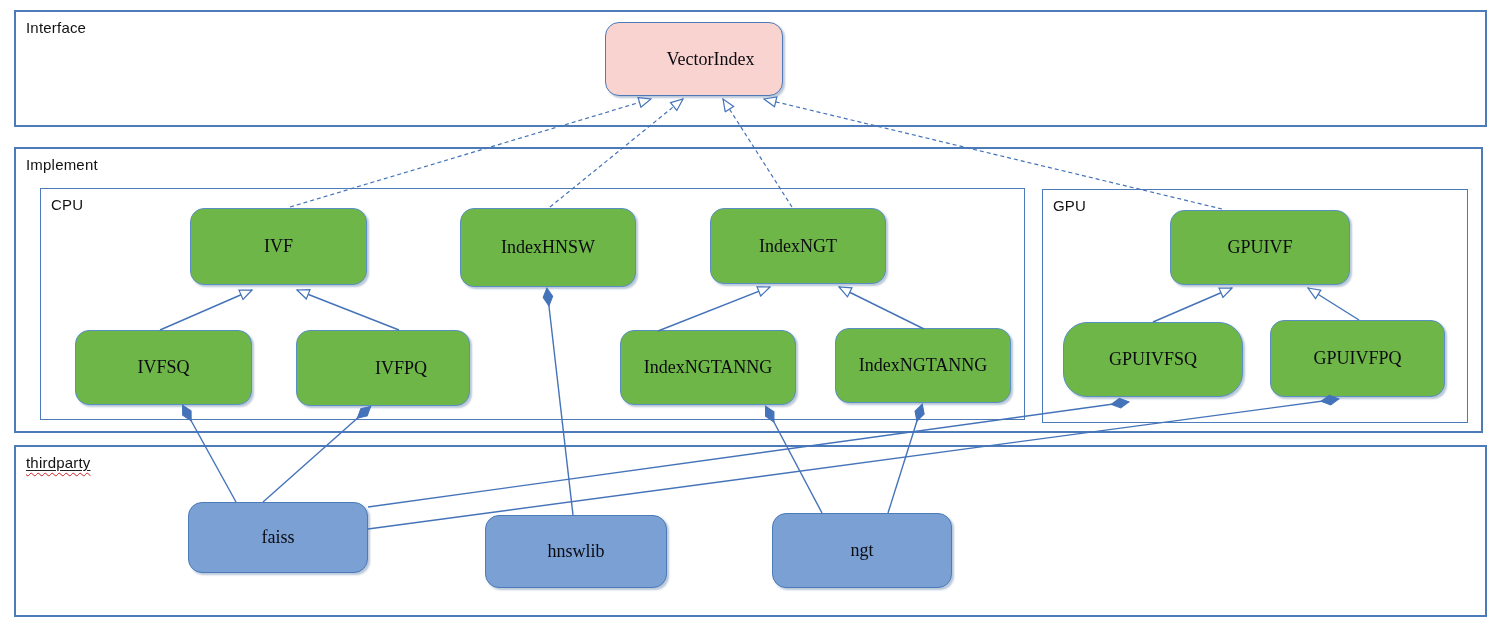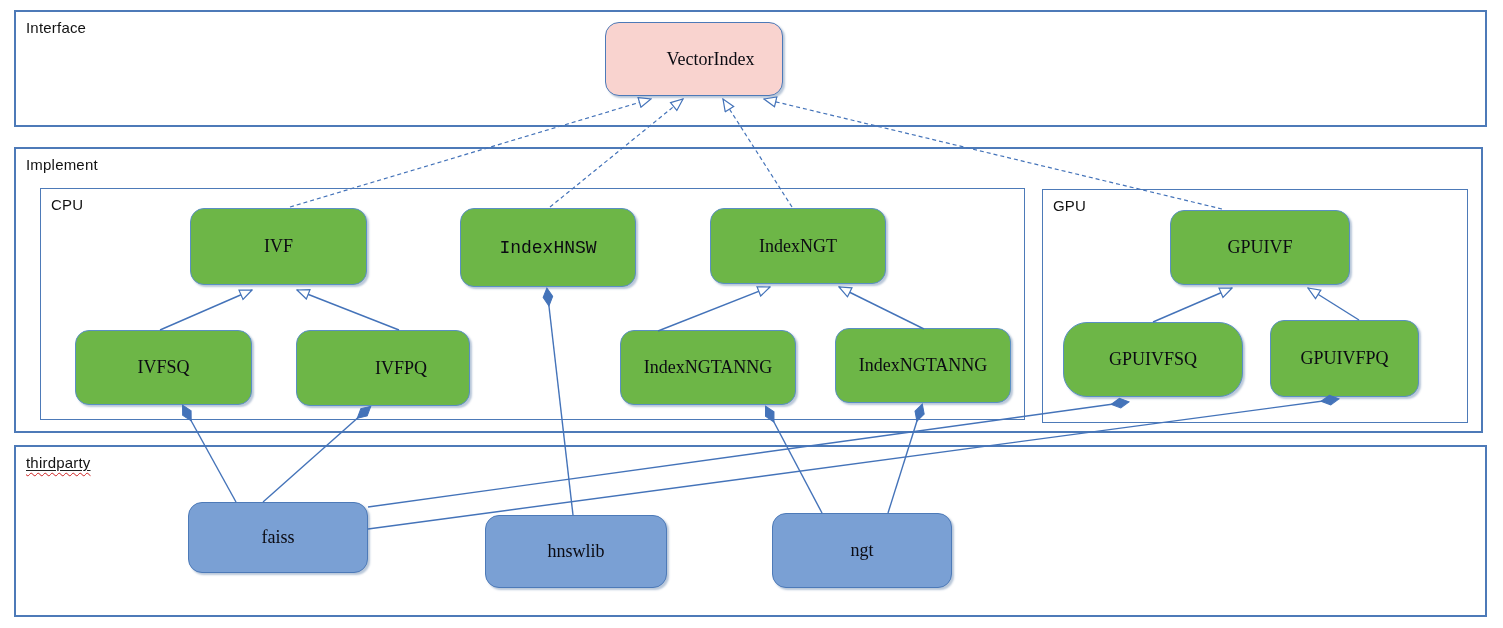--- a/index.html
+++ b/index.html
@@ -69,21 +69,21 @@
   </div>
 
   <div class="node pink" style="left:605px; top:22px; width:178px; height:74px;">
     <span>VectorIndex</span>
   </div>
 
   <div class="node green" style="left:190px; top:208px; width:177px; height:77px;">
     <span>IVF</span>
   </div>
 
-  <div class="node green" style="left:460px; top:208px; width:176px; height:79px;font-family:Liberation Mono, monospace;">
+  <div class="node green" style="left:460px; top:208px; width:176px; height:79px;">
     <span>IndexHNSW</span>
   </div>
 
   <div class="node green" style="left:75px; top:330px; width:177px; height:75px;">
     <span>IVFSQ</span>
   </div>
 
   <div class="node green" style="left:710px; top:208px; width:176px; height:76px;">
     <span>IndexNGT</span>
   </div>
@@ -101,21 +101,21 @@
   </div>
 
   <div class="node green" style="left:1170px; top:210px; width:180px; height:75px;">
     <span>GPUIVF</span>
   </div>
 
   <div class="node green" style="left:1063px; top:322px; width:180px; height:75px;border-radius:24px;">
     <span>GPUIVFSQ</span>
   </div>
 
-  <div class="node green" style="left:1270px; top:320px; width:149px; height:77px;">
+  <div class="node green" style="left:1270px; top:320px; width:175px; height:77px;">
     <span>GPUIVFPQ</span>
   </div>
 
   <div class="node blue" style="left:188px; top:502px; width:180px; height:71px;">
     <span>faiss</span>
   </div>
 
   <div class="node blue" style="left:485px; top:515px; width:182px; height:73px;">
     <span>hnswlib</span>
   </div>

